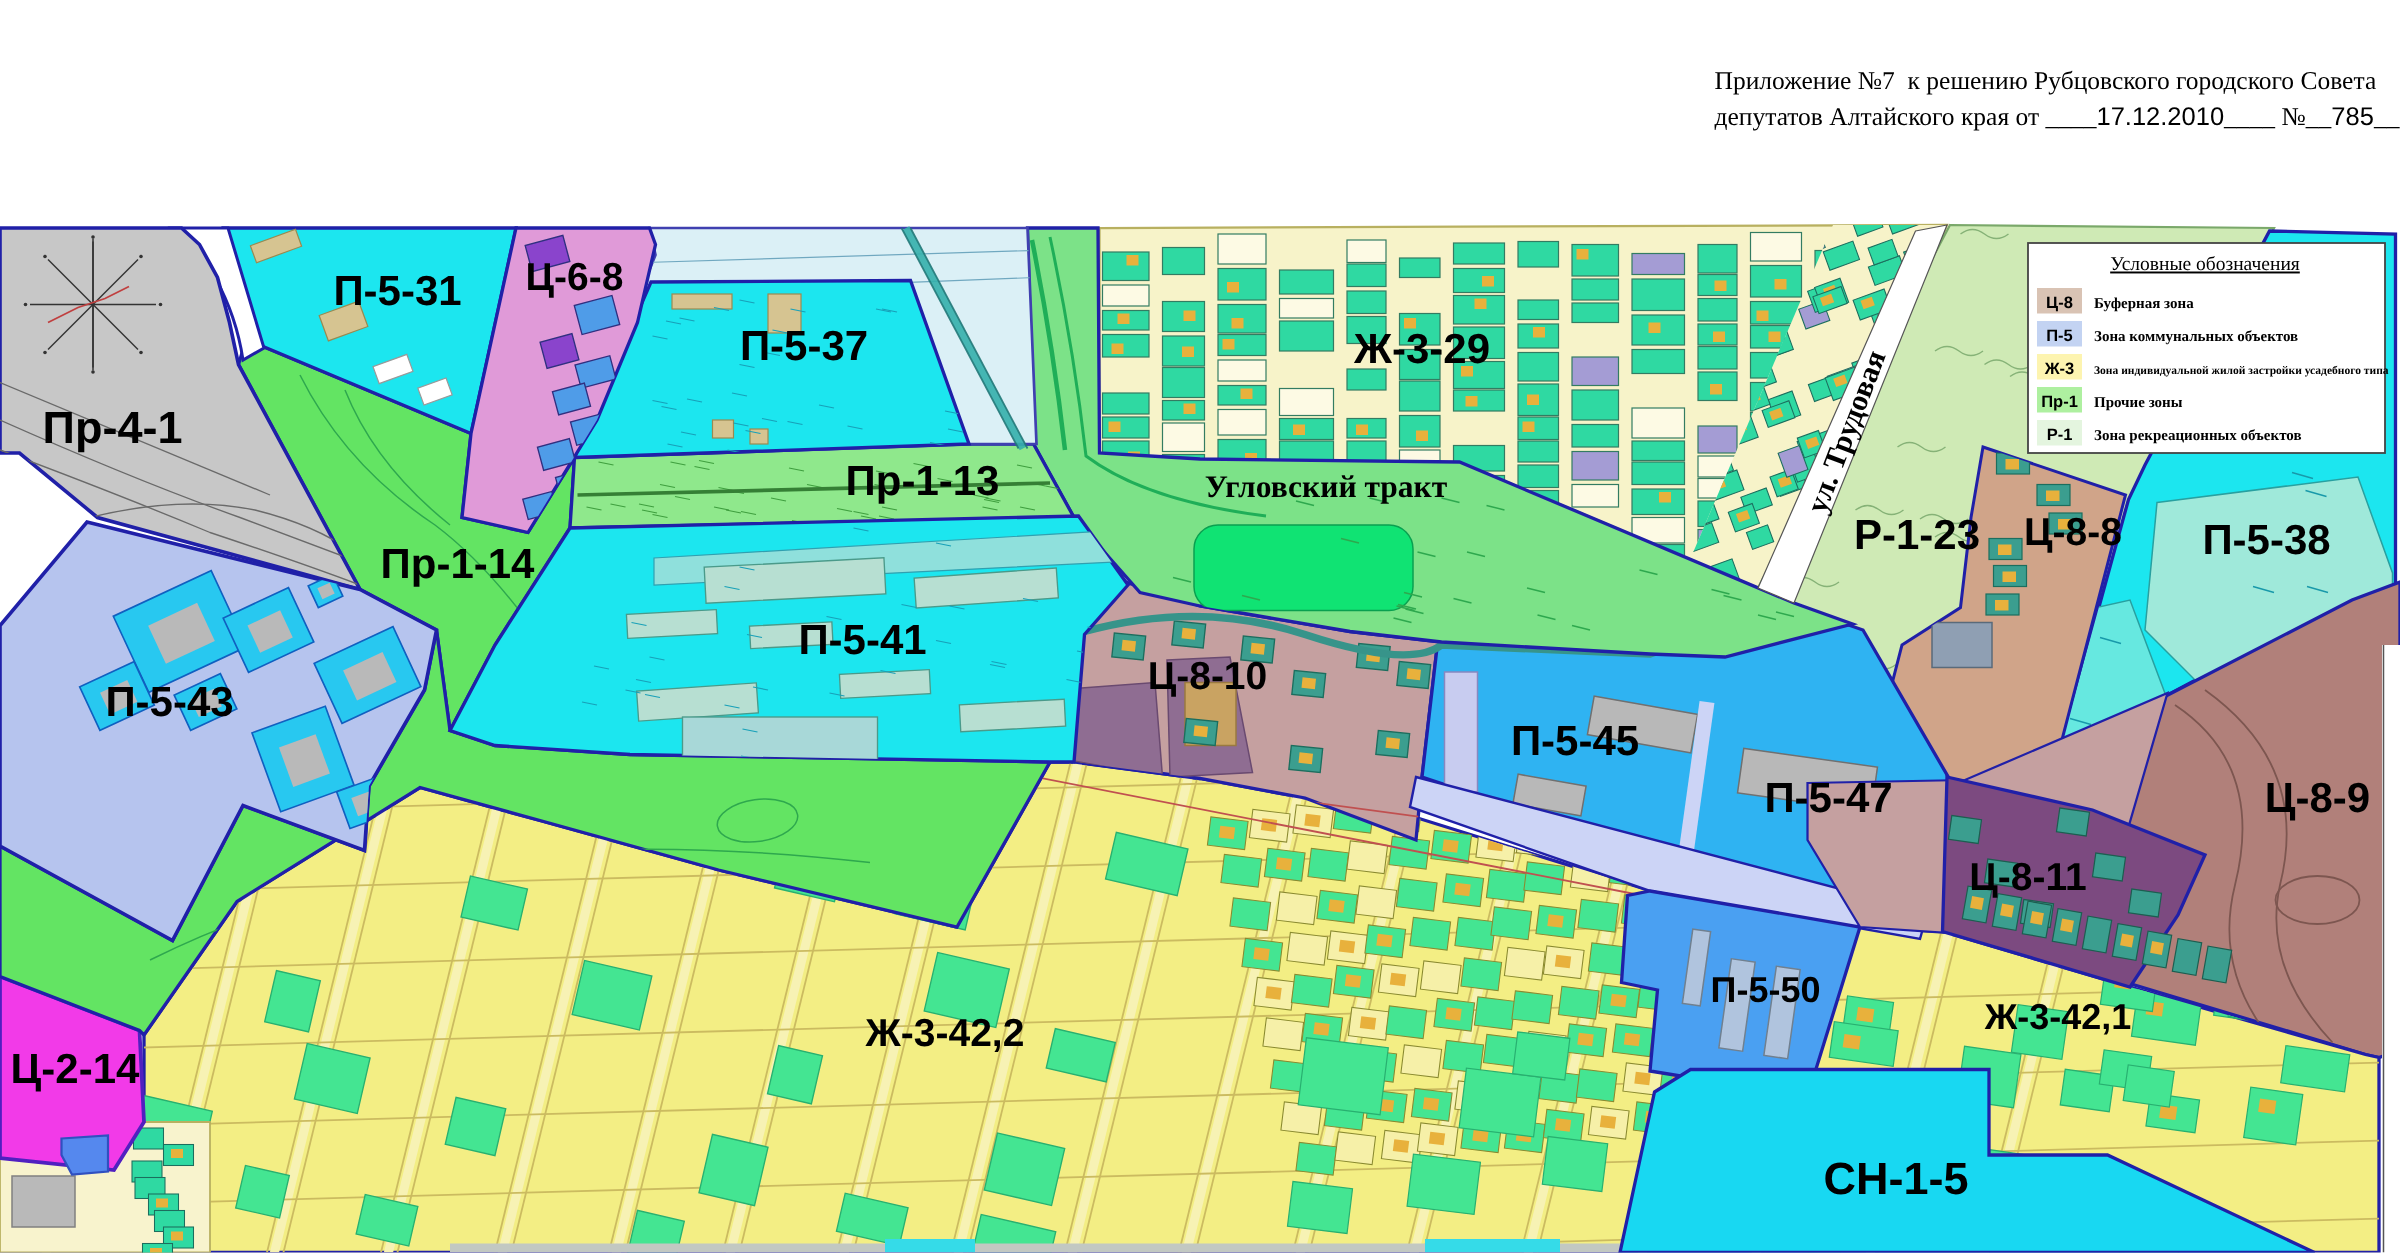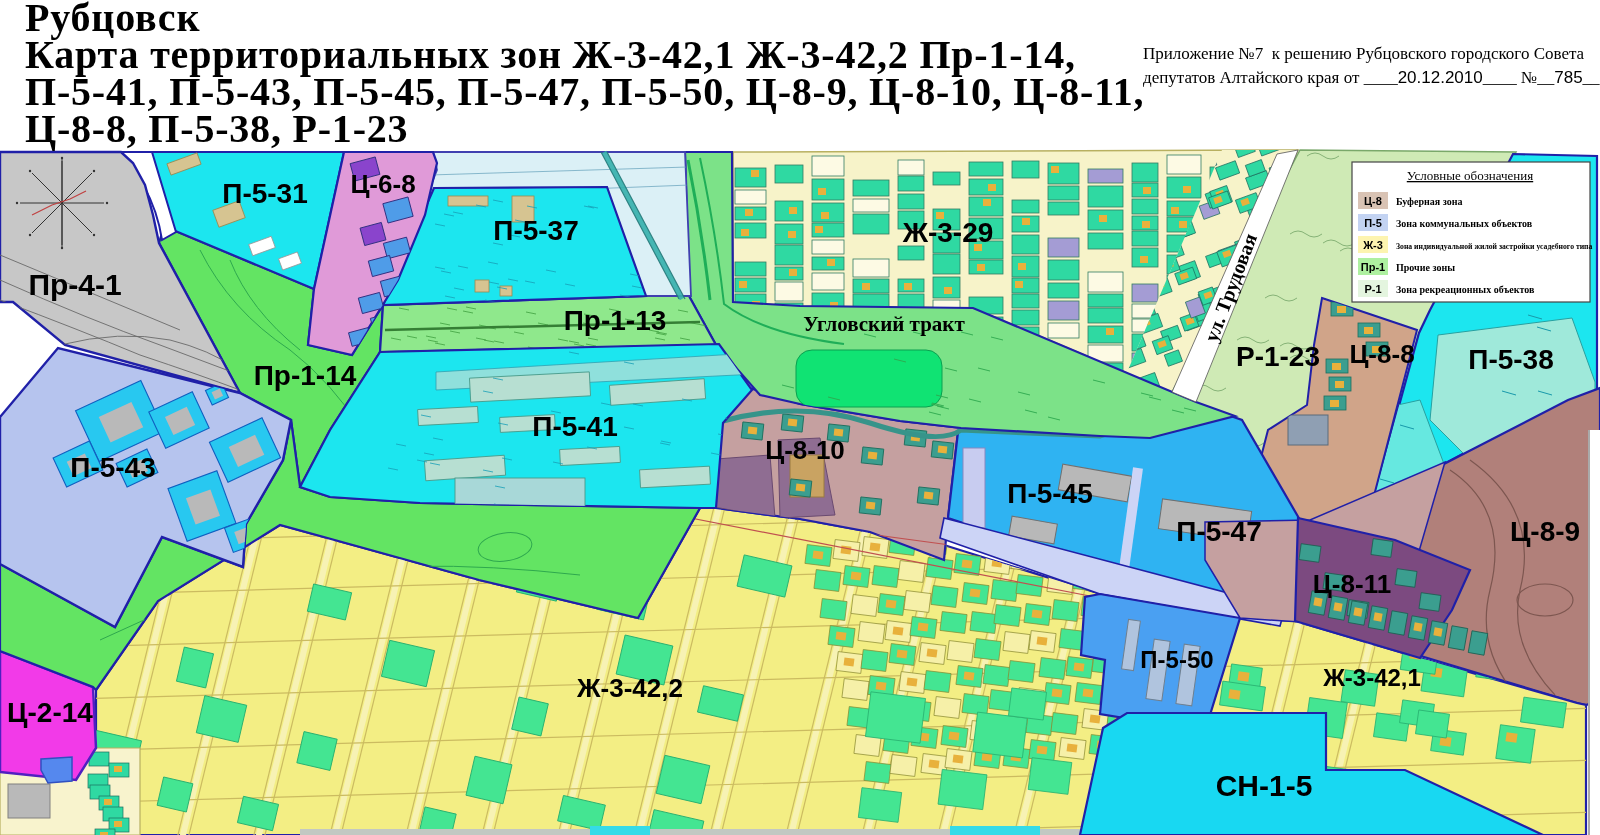--- a/index.html
+++ b/index.html
@@ -1272,15 +1272,14 @@
 <text x="1396" y="271" font-family="Liberation Serif, serif" font-size="10" font-weight="bold" fill="#000">Прочие зоны</text>
 <rect x="1358" y="280" width="30" height="17" fill="#e4f5df"></rect>
 <text x="1373" y="293" font-family="Liberation Sans, sans-serif" font-size="11" font-weight="bold" text-anchor="middle" fill="#000">Р-1</text>
 <text x="1396" y="293" font-family="Liberation Serif, serif" font-size="10" font-weight="bold" fill="#000">Зона рекреационных объектов</text>
 </g>
 
 <rect x="1588" y="430" width="12" height="405" fill="#ffffff"></rect>
 <line x1="1589" y1="430" x2="1589" y2="835" stroke="#555" stroke-width="1"></line>
 </svg></div>
 
-<div class="title">Рубцовск<br>Карта территориальных зон Ж-3-42,1 Ж-3-42,2 Пр-1-14,<br>П-5-41, П-5-43, П-5-45, П-5-47, П-5-50, Ц-8-9, Ц-8-10, Ц-8-11,<br>Ц-8-8, П-5-38, Р-1-23</div>
-
-<div class="anno">Приложение №7&nbsp; к решению Рубцовского городского Совета<br>депутатов Алтайского края от <span style="white-space:nowrap">____<span class="num">20.12.2010</span>____</span> №<span style="white-space:nowrap">__<span class="num">785</span>__</span>.</div>
+
+<div class="anno">Приложение №7&nbsp; к решению Рубцовского городского Совета<br>депутатов Алтайского края от <span style="white-space:nowrap">____<span class="num">17.12.2010</span>____</span> №<span style="white-space:nowrap">__<span class="num">785</span>__</span>.</div>
 </div>
 </body></html>

